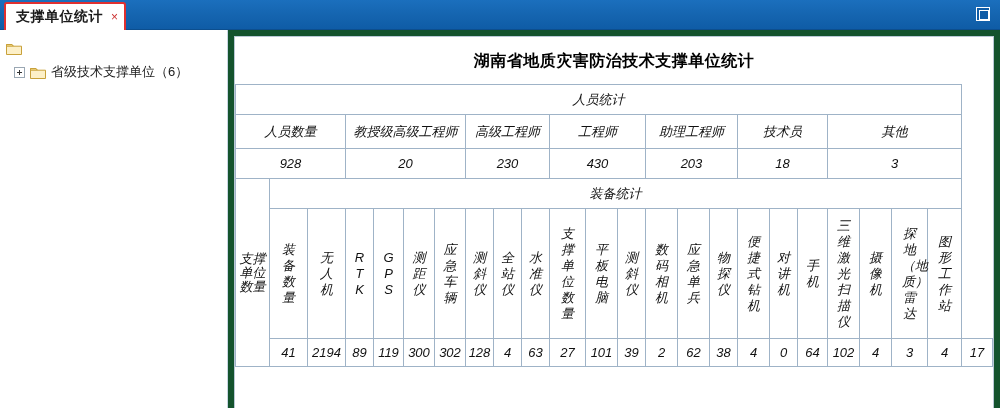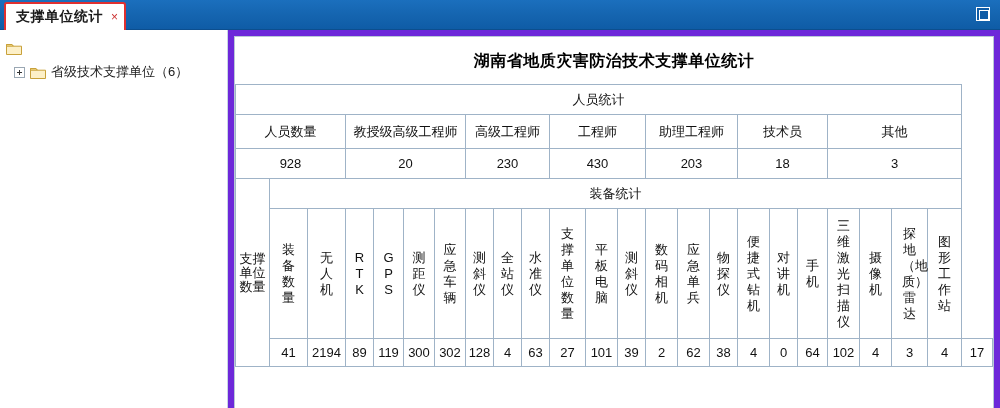--- a/index.html
+++ b/index.html
@@ -99,41 +99,42 @@
     position: relative;
     flex: 0 0 auto;
   }
   .folder svg { display: block; }
   .root-node { padding-left: 6px; }
 
   
   .main {
     position: absolute; left: 228px; top: 30px;
     width: 772px; height: 378px;
-    background: #6d28d9;
+    background: #14532d;
     overflow: hidden;
   }
   .panel {
     position: absolute; left: 6px; top: 6px;
     width: 760px; height: 400px;
     border: 1px solid #b9c8d6;
     background: #ffffff;
   }
   .report-title {
     text-align: center;
     font-size: 16px;
     font-weight: bold;
     color: #000;
     padding: 14px 0 12px 0;
     letter-spacing: 0.5px;
   }
   table.grid {
     border-collapse: collapse;
     width: 758px;
     table-layout: fixed;
+    font-style: italic;
   }
   table.grid td {
     border: 1px solid #9fb3c7;
     text-align: center;
     vertical-align: middle;
     font-size: 13px;
     color: #111;
     padding: 3px 1px;
   }
   td.section { height: 30px; font-size: 13px; }

